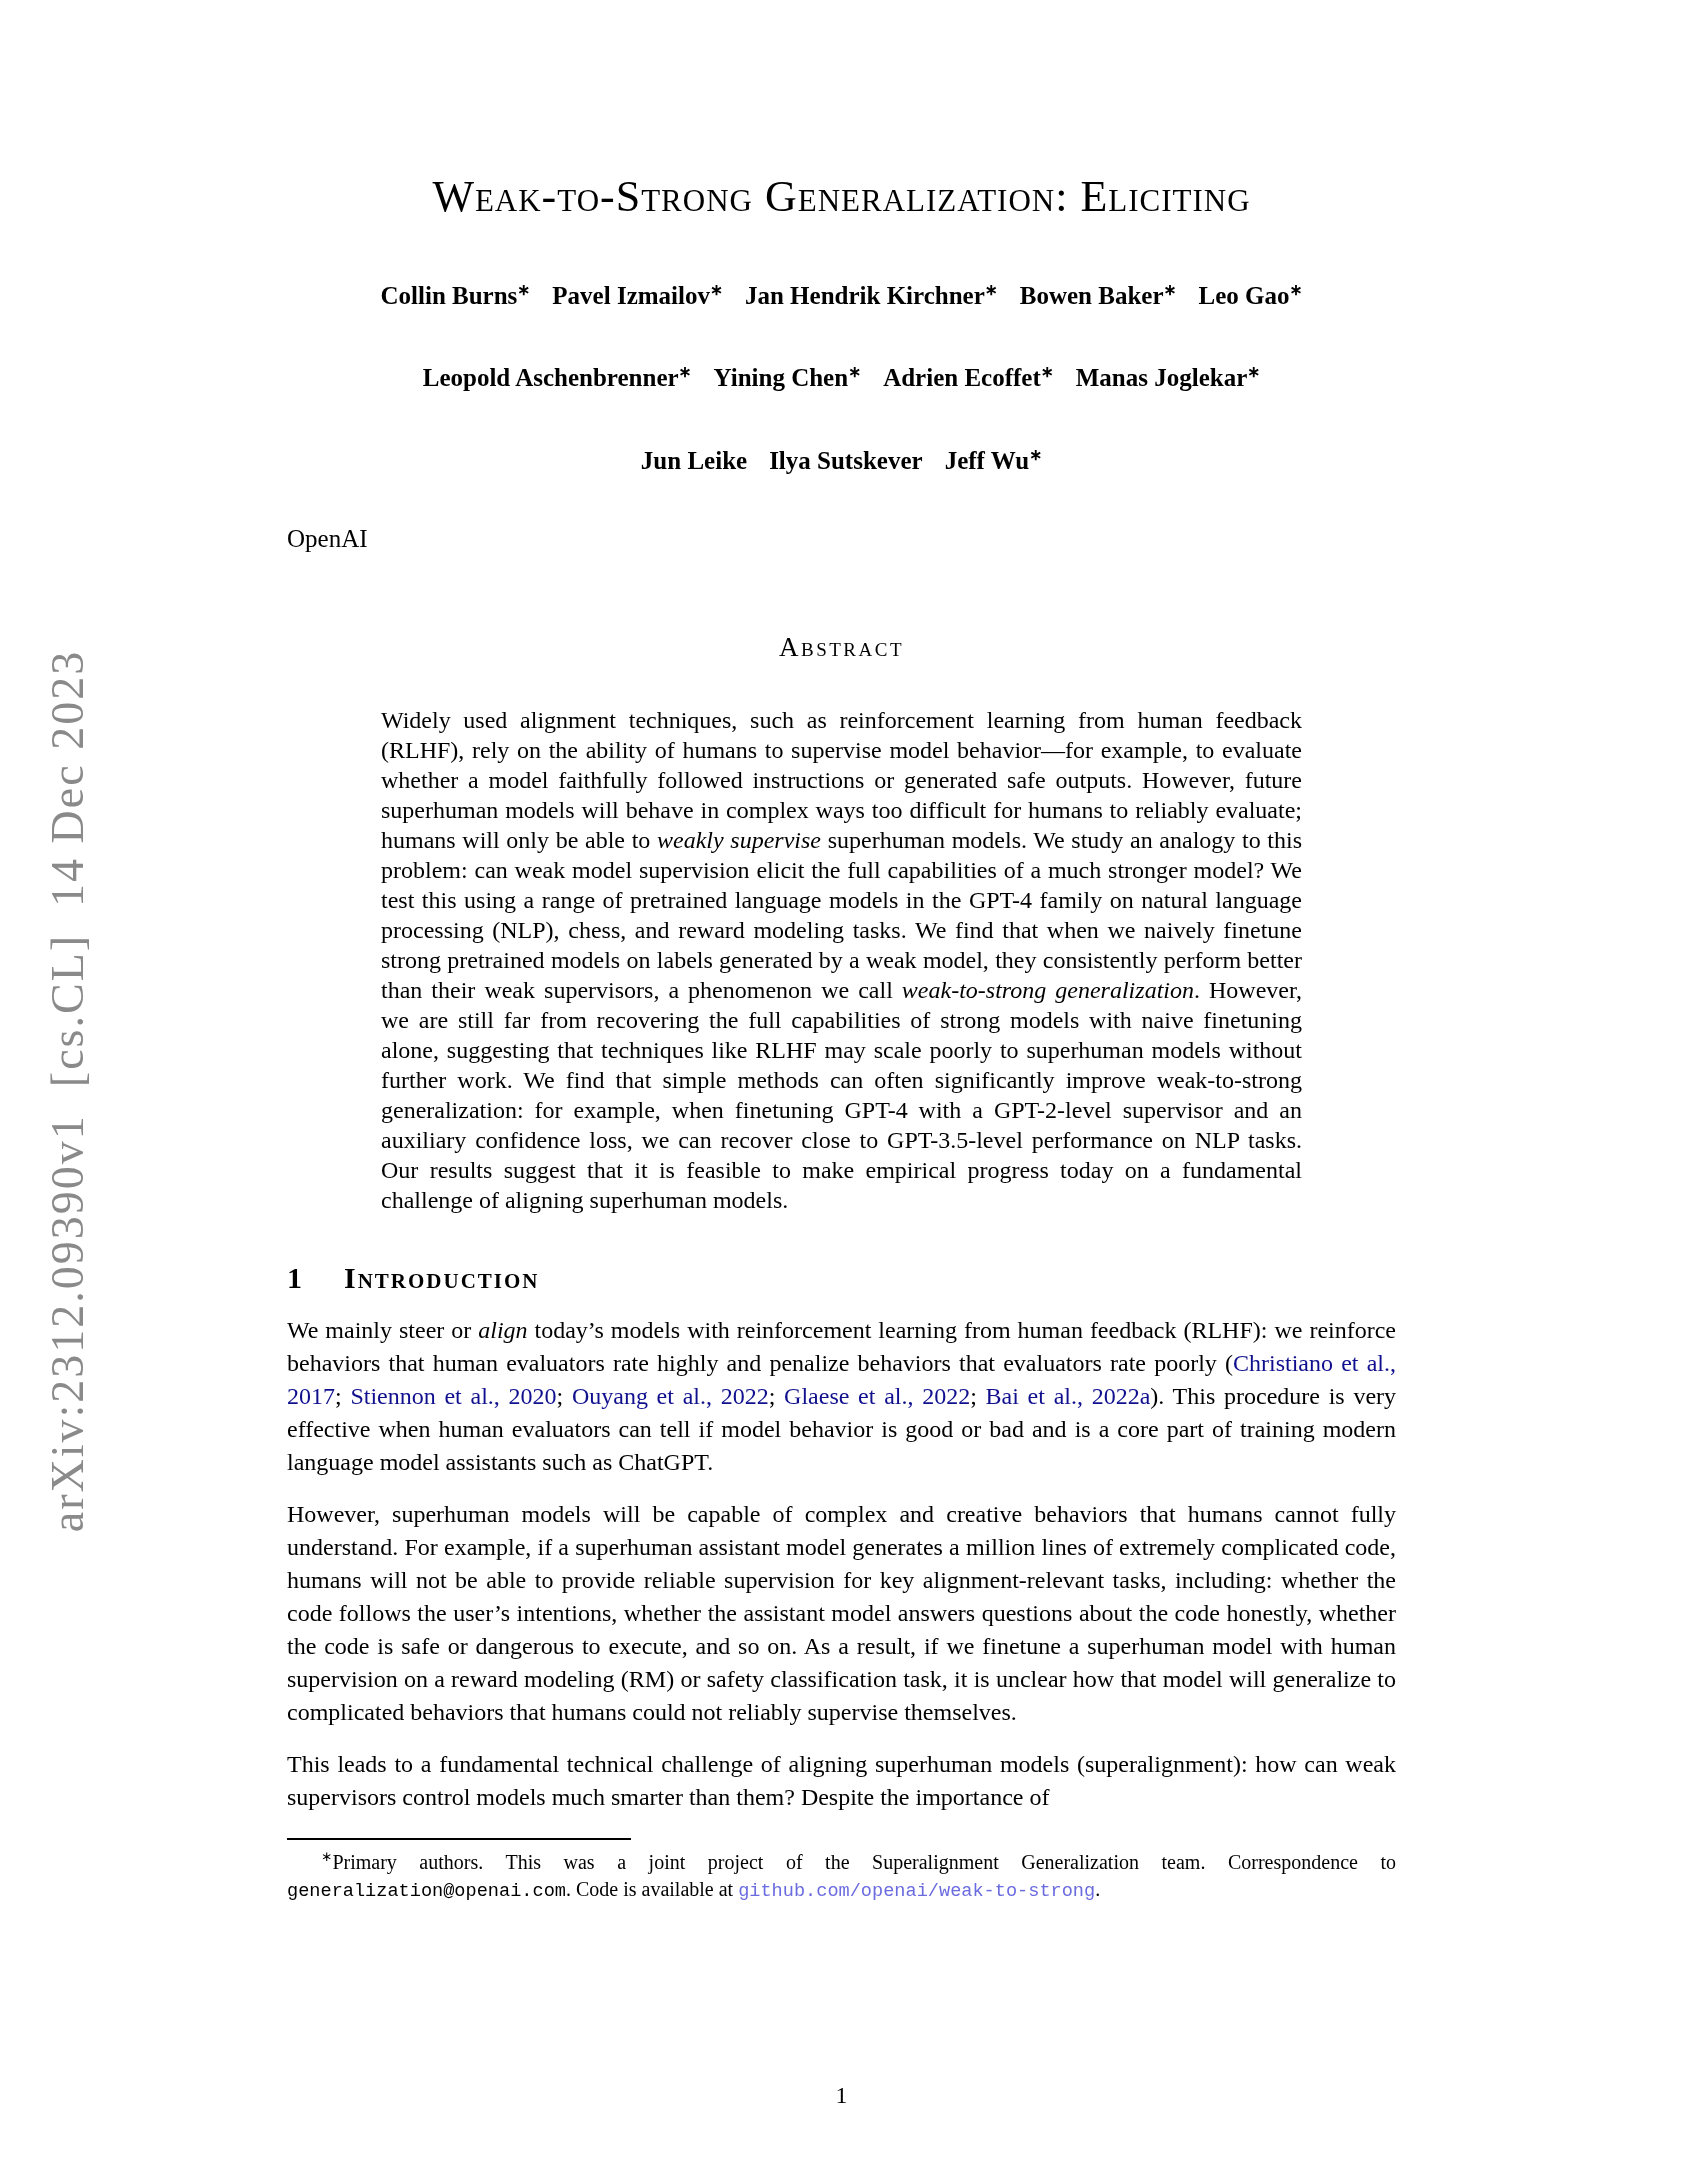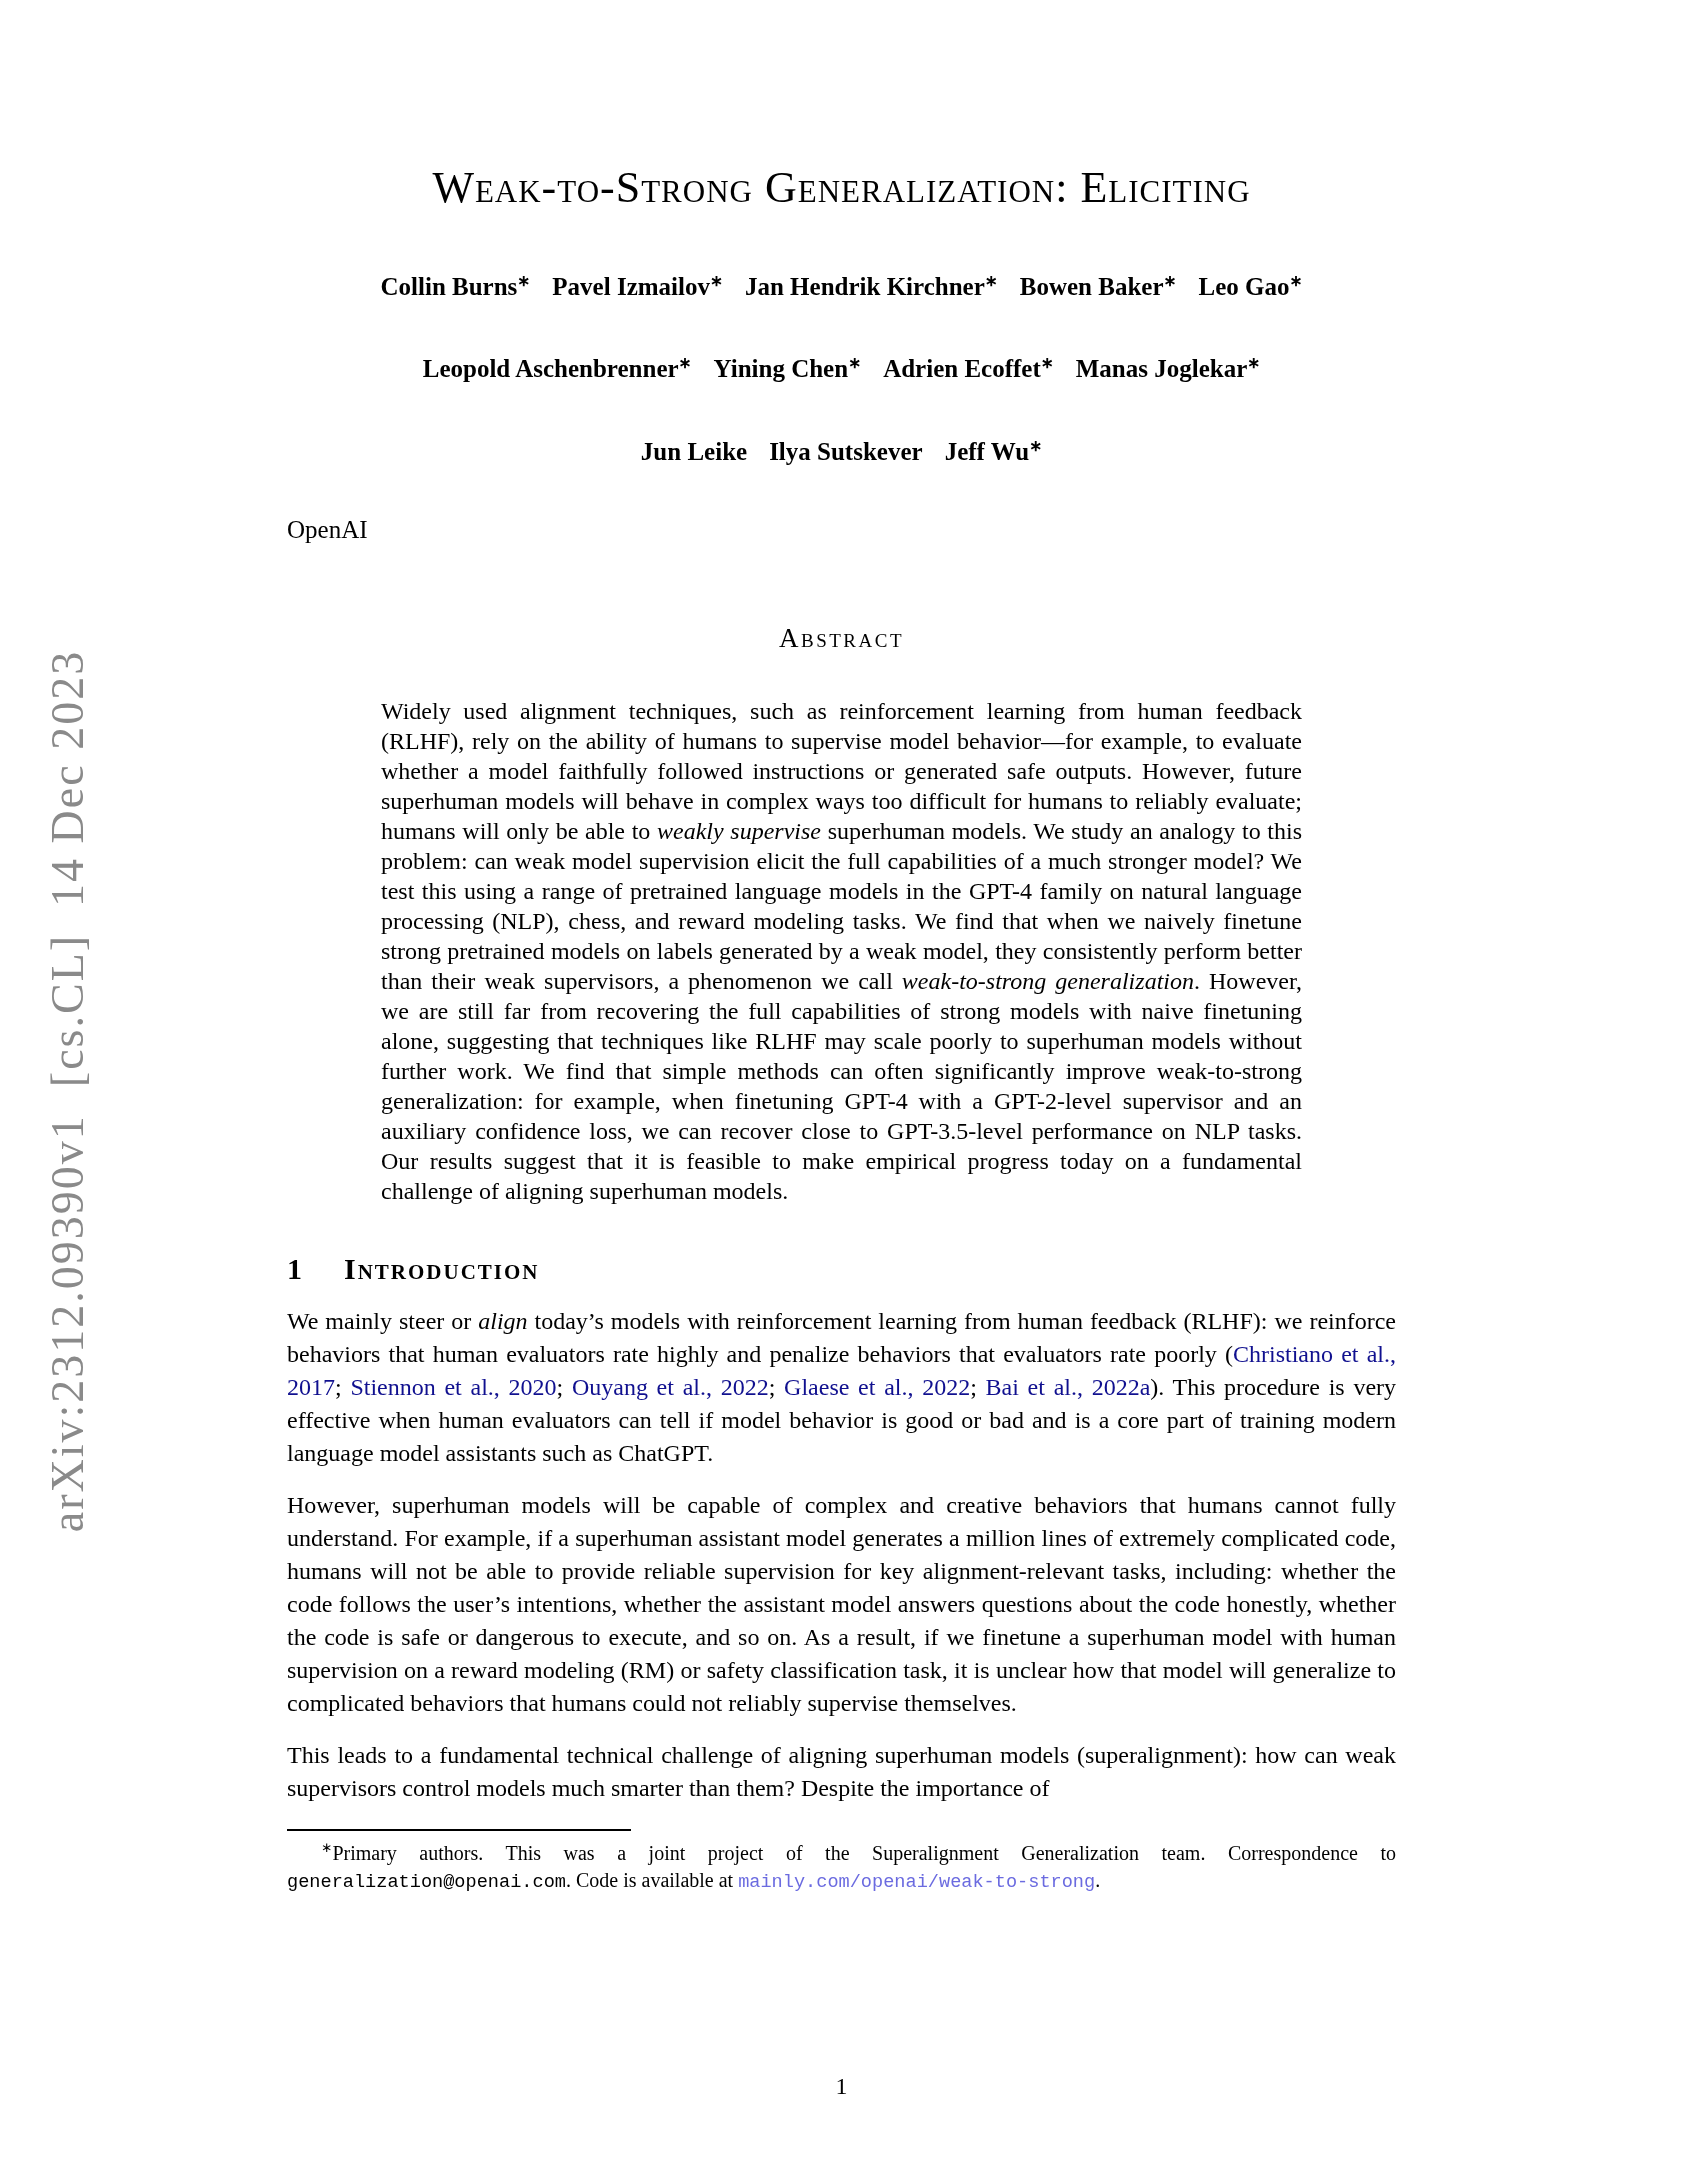--- a/index.html
+++ b/index.html
@@ -6,21 +6,21 @@
   .page {
     position:relative; width:1683px; height:2178px; background:#ffffff;
     font-family:"Liberation Serif", serif; color:#000; overflow:hidden;
   }
   .arxiv-banner {
     position:absolute; left:67px; top:1091px;
     transform:translate(-50%,-50%) rotate(-90deg);
     white-space:pre; font-size:46px; letter-spacing:2px;
     color:var(--watermark, #8a8a8a);
   }
-  .content { position:absolute; left:287px; top:4px; width:1109px; }
+  .content { position:absolute; left:287px; top:13px; width:1109px; }
   .title {
     margin:156px 0 0 0; text-align:center; font-weight:400;
     font-variant:small-caps; font-size:44px; line-height:56px; letter-spacing:1px;
   }
   .authors-row { text-align:center; font-weight:bold; font-size:25px; line-height:28px; }
   .authors-row.r1 { margin-top:51px; }
   .authors-row.r2 { margin-top:48px; }
   .authors-row.r3 { margin-top:48px; }
   .author { display:inline-block; margin:0 11px; white-space:nowrap; }
   .author sup { font-size:62%; font-weight:bold; }
@@ -74,19 +74,19 @@
 
     <h2 class="section-heading">
       <span class="secnum">1</span><span class="sectitle">Introduction</span>
     </h2>
 
     <p class="body-par"><span>We mainly steer or </span><span class="rt-italic">align</span><span> today’s models with reinforcement learning from human feedback (RLHF): we reinforce behaviors that human evaluators rate highly and penalize behaviors that evaluators rate poorly (</span><span class="rt-cite">Christiano et al., 2017</span><span>; </span><span class="rt-cite">Stiennon et al., 2020</span><span>; </span><span class="rt-cite">Ouyang et al., 2022</span><span>; </span><span class="rt-cite">Glaese et al., 2022</span><span>; </span><span class="rt-cite">Bai et al., 2022a</span><span>). This procedure is very effective when human evaluators can tell if model behavior is good or bad and is a core part of training modern language model assistants such as ChatGPT.</span></p>
     <p class="body-par"><span>However, superhuman models will be capable of complex and creative behaviors that humans cannot fully understand. For example, if a superhuman assistant model generates a million lines of extremely complicated code, humans will not be able to provide reliable supervision for key alignment-relevant tasks, including: whether the code follows the user’s intentions, whether the assistant model answers questions about the code honestly, whether the code is safe or dangerous to execute, and so on. As a result, if we finetune a superhuman model with human supervision on a reward modeling (RM) or safety classification task, it is unclear how that model will generalize to complicated behaviors that humans could not reliably supervise themselves.</span></p>
     <p class="body-par"><span>This leads to a fundamental technical challenge of aligning superhuman models (superalignment): how can weak supervisors control models much smarter than them? Despite the importance of</span></p>
 
     <div class="footnote-rule"></div>
-    <div class="footnote"><span class="rt-sup">∗</span><span>Primary authors. This was a joint project of the Superalignment Generalization team. Correspondence to </span><span class="rt-mono">generalization@openai.com</span><span>. Code is available at </span><span class="rt-monolink">mainly.com/openai/weak-to-strong</span><span>.</span></div>
+    <div class="footnote"><span class="rt-sup">∗</span><span>Primary authors. This was a joint project of the Superalignment Generalization team. Correspondence to </span><span class="rt-mono">generalization@openai.com</span><span>. Code is available at </span><span class="rt-monolink">github.com/openai/weak-to-strong</span><span>.</span></div>
 
     <div class="page-number">1</div>
 
   </main>
 </div>
 
 
 </body></html>

